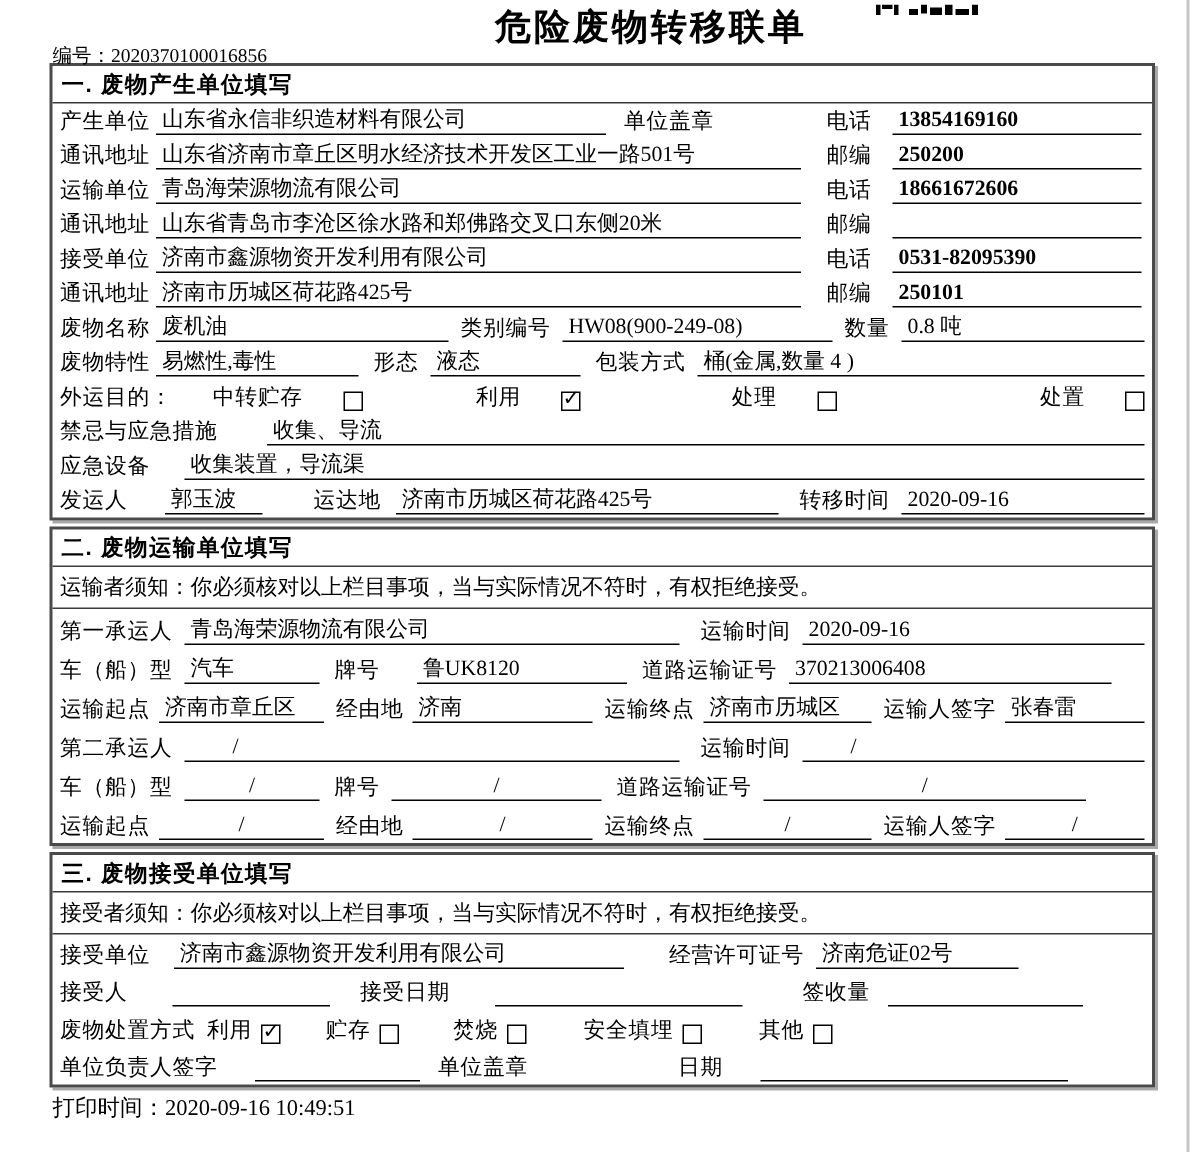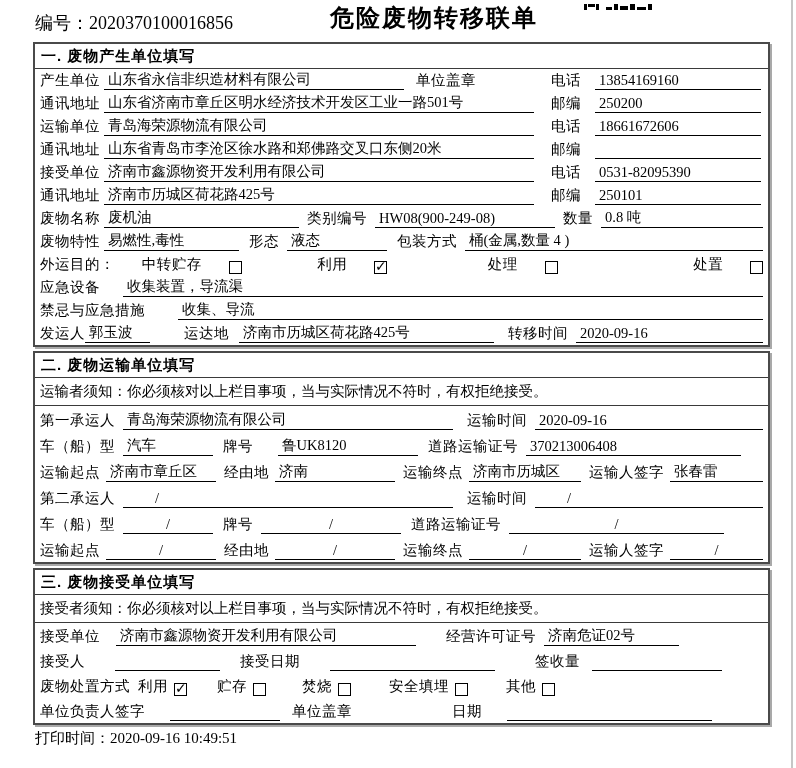--- a/index.html
+++ b/index.html
@@ -1,39 +1,39 @@
 <!DOCTYPE html>
 <html><head>
 <meta charset="utf-8">
 <style>
   * { margin:0; padding:0; box-sizing:border-box; }
   body { background:#fff; }
   .page { position:relative; width:796px; height:768px; background:#ffffff;
           font-family:"Liberation Serif","DejaVu Serif",serif; color:#000; overflow:hidden; }
   .edge-line { position:absolute; top:0; right:3px; width:2px; height:768px; background:#c6c6c6; }
   .topbar { position:relative; height:42px; }
-  .doc-number { position:absolute; left:35px; top:11px; font-size:18px; white-space:nowrap; }
+  .doc-number { position:absolute; left:35px; top:28px; font-size:13px; white-space:nowrap; }
   .doc-title { position:absolute; left:330px; top:2px; font-size:24px; font-weight:bold;
                letter-spacing:2px; font-family:"Liberation Sans","DejaVu Sans",sans-serif; white-space:nowrap; }
   .qr-frag { position:absolute; left:584px; top:0; width:68px; height:10px; overflow:hidden; }
   .form { margin-left:33px; width:737px; }
   .section { border:2px solid #4a4a4a; box-shadow:2px 2px 0 #a9a9a9; margin-bottom:4px; background:#fff; }
   .sec-header { font-weight:bold; font-size:15px; padding:3px 6px 2px 6px; border-bottom:1px solid #3a3a3a;
                 font-family:"Liberation Sans","DejaVu Sans",sans-serif; letter-spacing:1px; }
   .row { display:flex; align-items:flex-end; padding:0 5px 2px 5px; font-size:14.5px; white-space:nowrap; }
   .r23 { height:23px;justify-content:space-between; } .r26 { height:26px; } .r25 { height:25px; }
   .notice { height:28px; border-bottom:1px solid #3a3a3a; align-items:center; padding-top:2px; }
   .lbl { display:inline-block; letter-spacing:0.5px; }
   .u { display:inline-block; border-bottom:1px solid #000; padding:0 4px; overflow:hidden; min-height:17px; }
   .grow { flex:1; }
   .ctr { text-align:center; }
   .padl { padding-left:32px; }
   .rgroup { margin-left:auto; width:212px; display:flex; align-items:flex-end; }
   .rgroup .lbl { width:34px; }
-  .rgroup .u { width:166px; margin-left:10px; }
+  .rgroup .u { width:166px; margin-left:10px;font-weight:bold; }
   .cb { display:inline-block; position:relative; width:13px; height:13px; border:1px solid #000;
         margin-left:6px; vertical-align:-1px; }
   .cbm { position:absolute; left:0px; top:-4px; font-size:14px;
          font-family:"DejaVu Sans",sans-serif; }
   .print-line { margin:4px 0 0 35px; font-size:15px; }
 </style>
 </head>
 <body>
 
 <div class="page">
@@ -151,32 +151,32 @@
             <span class="cbm"></span>
           </span>
         <span class="lbl" style="margin-left:115px">处置</span>
         <span class="cb">
             <span class="cbm"></span>
           </span>
       </div>
 
 
       <div class="row r23">
+        <span class="lbl">禁忌与应急措施</span>
+        <span class="u" style="width:585px;margin-left:8px">收集、导流</span>
+      </div>
+
+      <div class="row r23">
         <span class="lbl">应急设备</span>
         <span class="u" style="width:640px;margin-left:8px">收集装置，导流渠</span>
       </div>
 
       <div class="row r23">
-        <span class="lbl">禁忌与应急措施</span>
-        <span class="u" style="width:585px;margin-left:8px">收集、导流</span>
-      </div>
-
-      <div class="row r23">
         <span class="lbl">发运人</span>
-        <span class="u" style="width:65px;margin-left:0">郭玉波</span>
+        <span class="u" style="width:65px;margin-left:25px">郭玉波</span>
         <span class="lbl" style="margin-left:34px">运达地</span>
         <span class="u" style="width:255px;margin-left:10px">济南市历城区荷花路425号</span>
         <span class="lbl" style="margin-left:14px">转移时间</span>
         <span class="u grow" style="margin-left:8px">2020-09-16</span>
       </div>
     </div>
 
     <div class="section">
       <div class="sec-header">二. 废物运输单位填写</div>
       <div class="row notice">运输者须知：你必须核对以上栏目事项，当与实际情况不符时，有权拒绝接受。</div>

